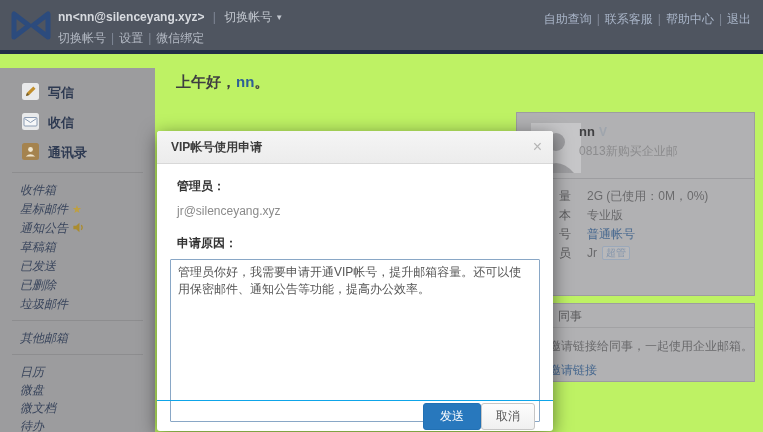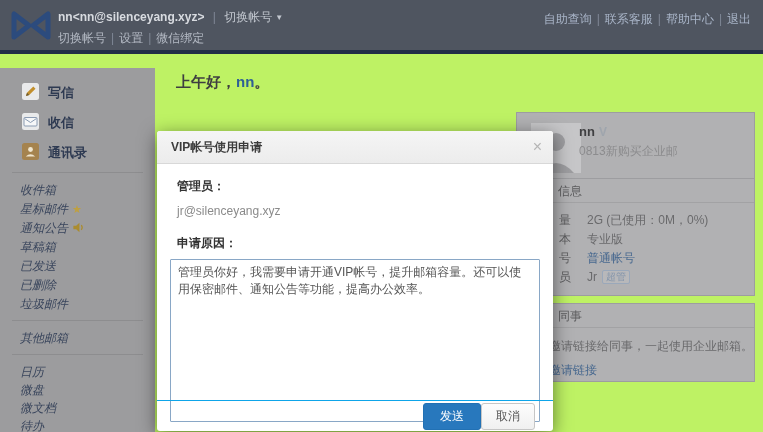--- a/index.html
+++ b/index.html
@@ -172,21 +172,20 @@
           <rect width="50" height="50" fill="#c6c6c8"></rect>
           <circle cx="25" cy="19" r="9" fill="#9d9da0"></circle>
           <path d="M7 50 Q25 30 43 50 Z" fill="#9d9da0"></path>
         </svg>
     </span>
     <div class="p-name"><span>nn</span><span class="vip-badge">V</span></div>
     <div class="p-org">0813新购买企业邮</div>
   </section>
 
   <section class="card card-info">
-    <div class="card-hd">信息</div>
     <div class="info-rows">
       <div class="info-row"><span class="ilabel">量</span><span class="ival">2G (已使用：0M，0%)</span></div>
       <div class="info-row"><span class="ilabel">本</span><span class="ival">专业版</span></div>
       <div class="info-row"><span class="ilabel">号</span><span class="ival blue">普通帐号</span></div>
       <div class="info-row"><span class="ilabel">员</span><span class="ival">Jr</span><span class="tag">超管</span></div>
     </div>
   </section>
 
   <section class="card card-invite">
     <div class="card-hd">同事</div>

